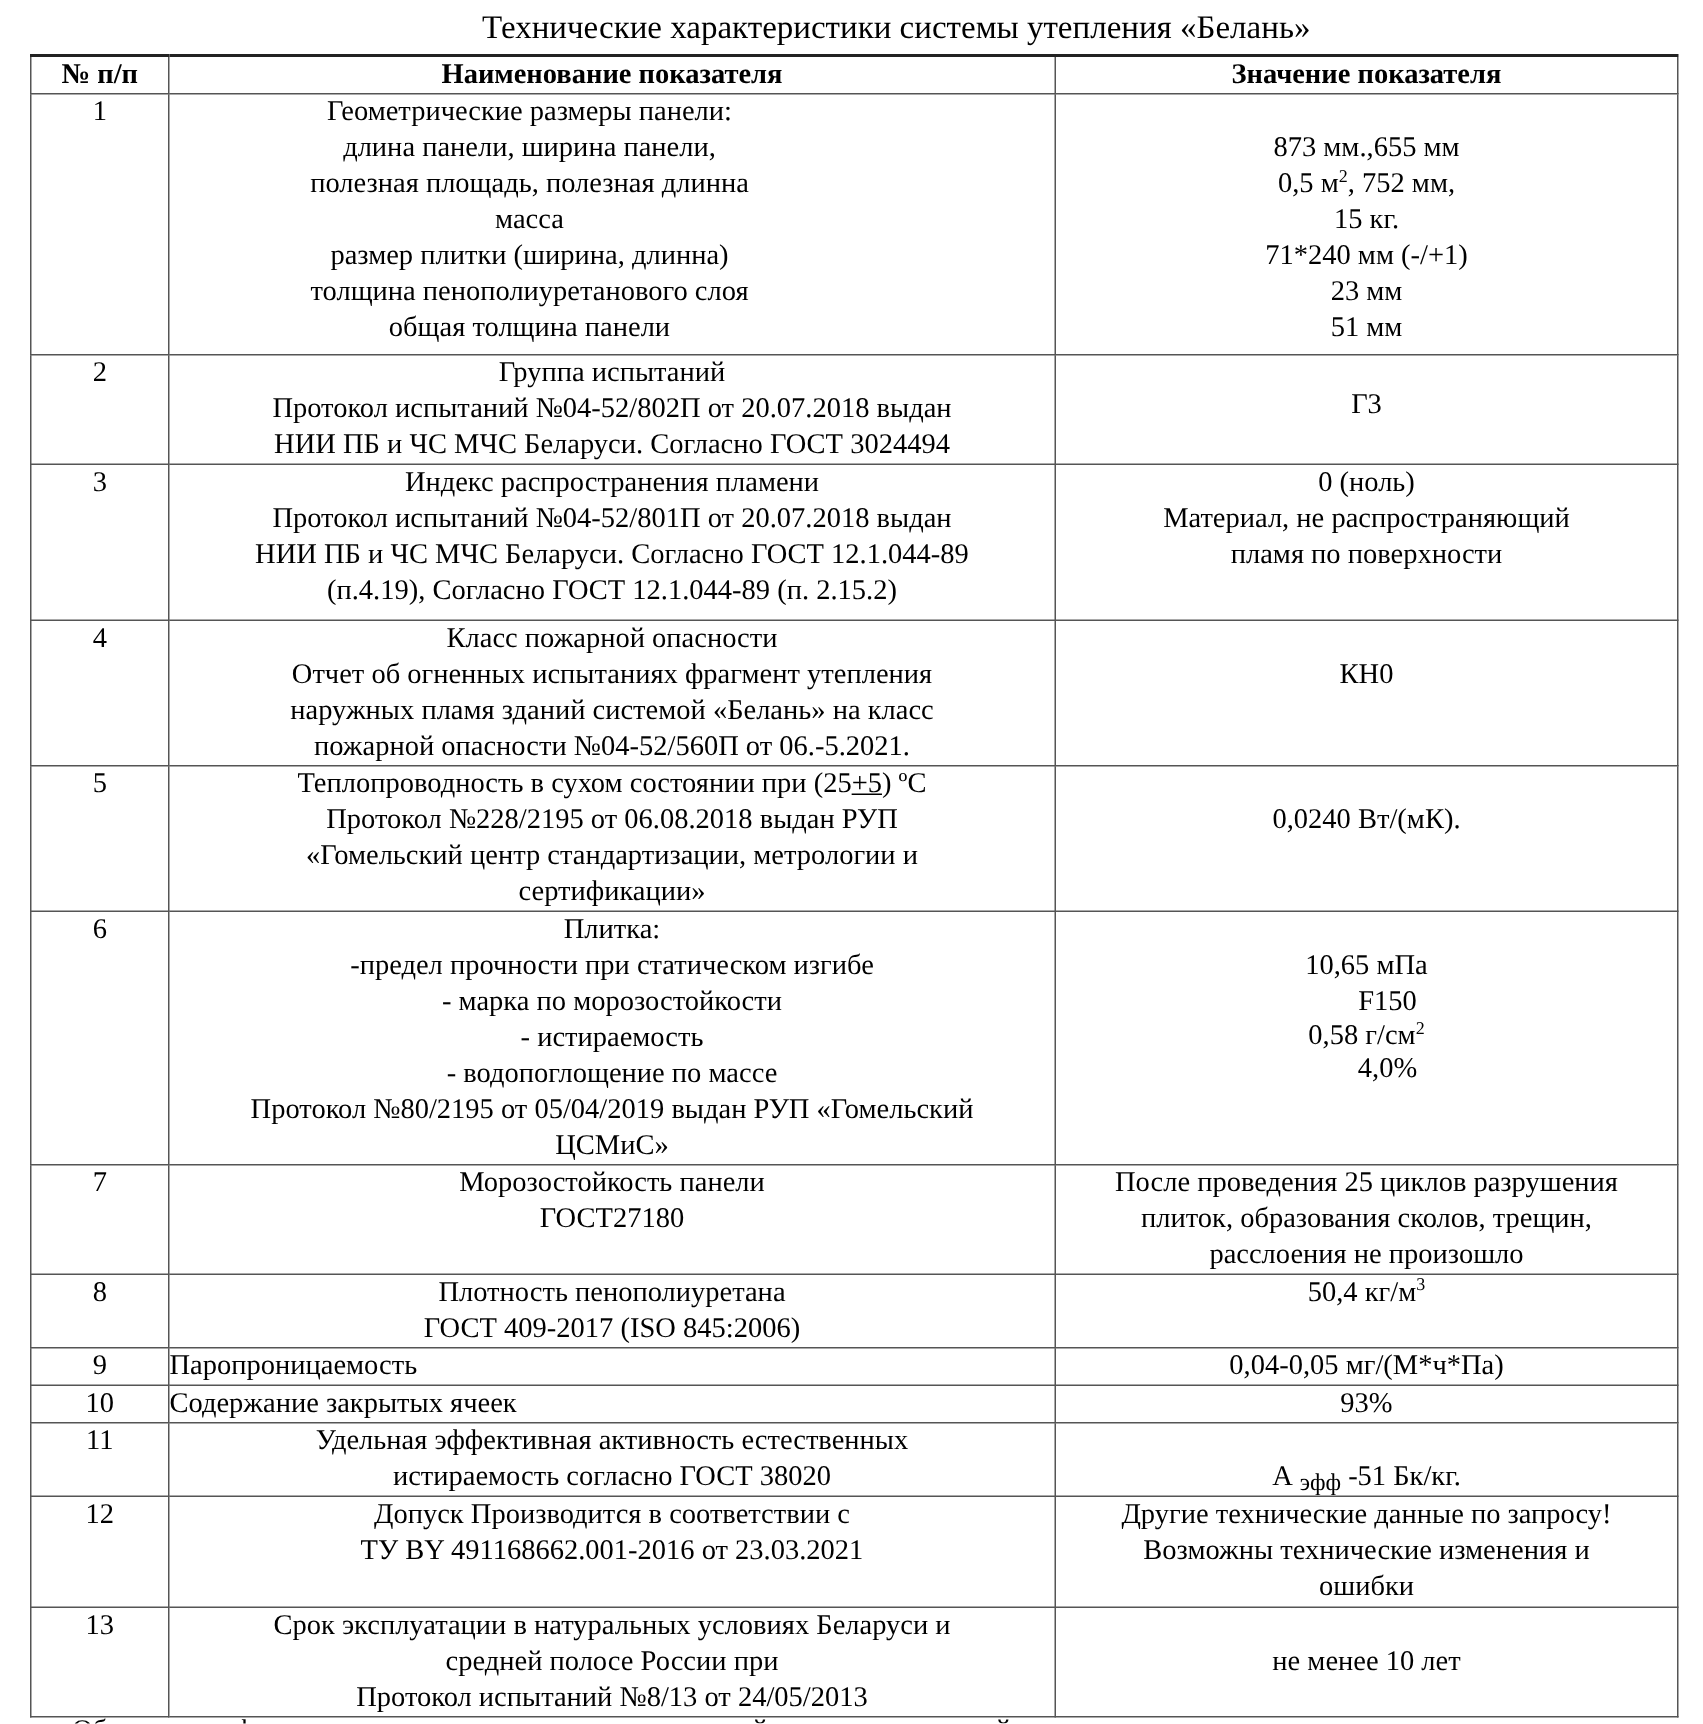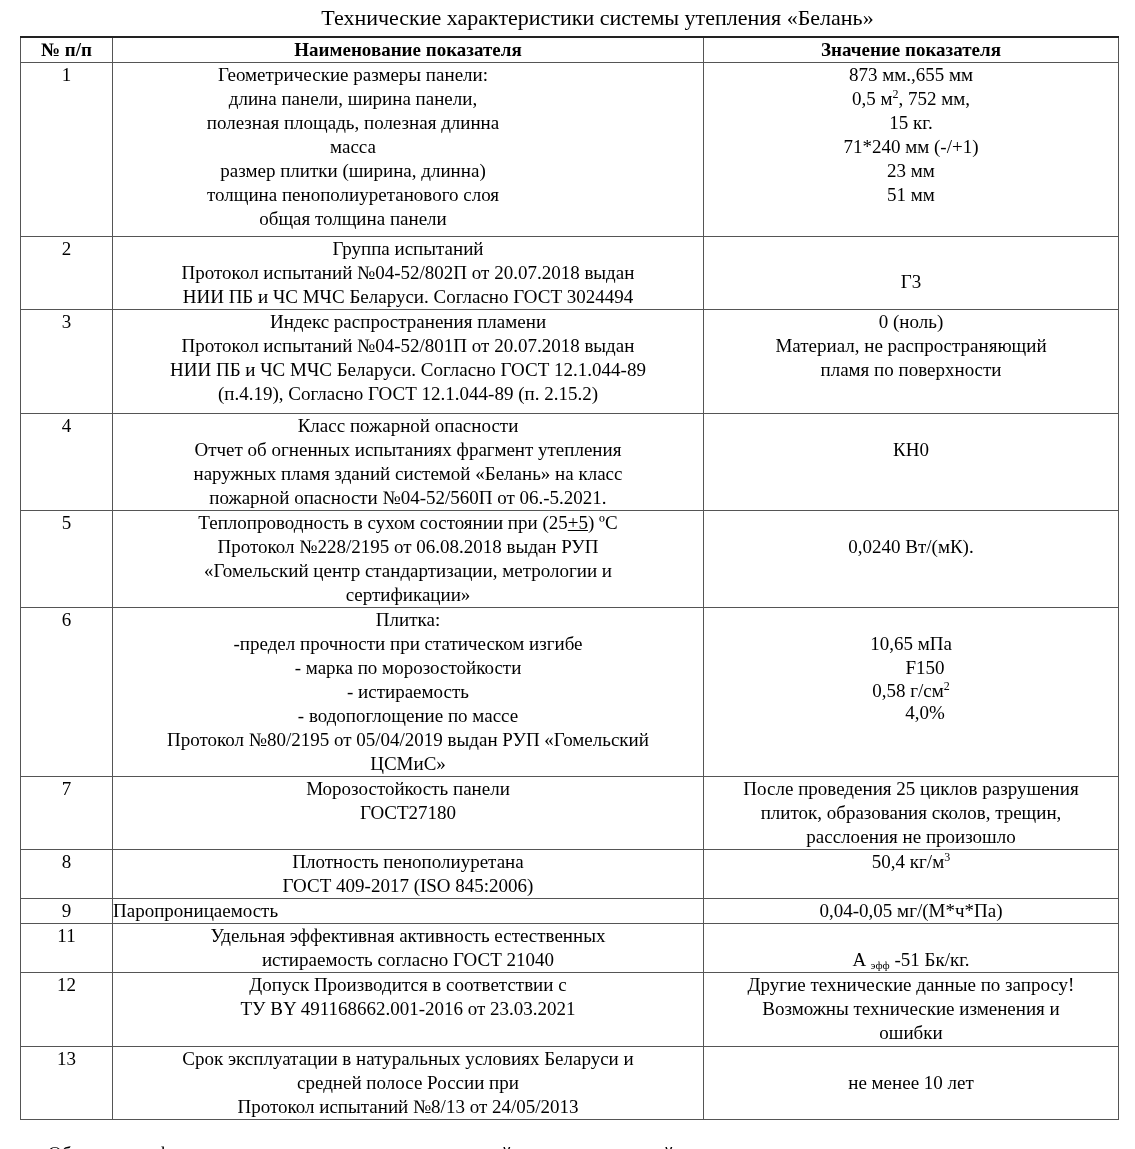--- a/index.html
+++ b/index.html
@@ -26,21 +26,21 @@
   col.c-name { width: 591px; }
   col.c-val { width: 415px; }
   td.num { text-align: center; }
   td.name { padding-left: 11px; }
   td.name.center { text-align: center; padding-left: 0; padding-right: 110px; }
   td.val { text-align: center; }
   .b { font-weight: normal; }
   .line { display: block; text-align: center; }
   .u { text-decoration: underline; }
   sup { font-size: 12px; line-height: 0; vertical-align: 7px; }
-  sub { font-size: 11px; line-height: 0; vertical-align: -3px; }
+  sub { font-size: 16px; line-height: 0; vertical-align: -3px; }
   .shift-r { position: relative; left: 14px; }
   .footer-clip {
     position: absolute; left: 48px; top: 1142px; font-size: 19px; line-height: 24px;
   }
 </style>
 </head>
 <body>
 
 <div class="title">Технические характеристики системы утепления «Белань»</div>
 
@@ -61,38 +61,38 @@
     <td class="num">1</td>
     <td class="name center">
       <span class="line">Геометрические размеры панели:</span>
       <span class="line">длина панели, ширина панели,</span>
       <span class="line">полезная площадь, полезная длинна</span>
       <span class="line">масса</span>
       <span class="line">размер плитки (ширина, длинна)</span>
       <span class="line">толщина пенополиуретанового слоя</span>
       <span class="line">общая толщина панели</span>
     </td>
-    <td class="val" style="">
+    <td class="val" style="padding-top:24px">
       <span class="line">873 мм.,655 мм</span>
       <span class="line"><span>0,5 м</span><sup>2</sup><span>, 752 мм,</span></span>
       <span class="line">15 кг.</span>
       <span class="line">71*240 мм (-/+1)</span>
       <span class="line">23 мм</span>
       <span class="line">51 мм</span>
     </td>
   </tr>
 
   <tr style="height:72px">
     <td class="num">2</td>
     <td class="name">
       <span class="line">Группа испытаний</span>
       <span class="line b">Протокол испытаний №04-52/802П от 20.07.2018 выдан</span>
       <span class="line b">НИИ ПБ и ЧС МЧС Беларуси. Согласно ГОСТ 3024494</span>
     </td>
-    <td class="val" style="padding-top:33px"><span>Г3</span></td>
+    <td class="val" style="padding-top:21px"><span>Г3</span></td>
   </tr>
 
   <tr style="height:104px">
     <td class="num">3</td>
     <td class="name">
       <span class="line">Индекс распространения пламени</span>
       <span class="line b">Протокол испытаний №04-52/801П от 20.07.2018 выдан</span>
       <span class="line b">НИИ ПБ и ЧС МЧС Беларуси. Согласно ГОСТ 12.1.044-89</span>
       <span class="line b">(п.4.19), Согласно ГОСТ 12.1.044-89 (п. 2.15.2)</span>
     </td>
@@ -165,26 +165,31 @@
     </td>
     <td class="val"><span>50,4 кг/м</span><sup>3</sup></td>
   </tr>
 
   <tr style="height:25px">
     <td class="num">9</td>
     <td class="name">Паропроницаемость</td>
     <td class="val">0,04-0,05 мг/(М*ч*Па)</td>
   </tr>
 
+  <tr style="height:25px">
+    <td class="num">10</td>
+    <td class="name">Содержание закрытых ячеек</td>
+    <td class="val">93%</td>
+  </tr>
 
   <tr style="height:49px">
     <td class="num">11</td>
     <td class="name">
       <span class="line">Удельная эффективная активность естественных</span>
-      <span class="line"><span>истираемость согласно </span><span class="b">ГОСТ 21040</span></span>
+      <span class="line"><span>истираемость согласно </span><span class="b">ГОСТ 38020</span></span>
     </td>
     <td class="val" style="padding-top:24px"><span>А </span><sub>эфф</sub><span> -51 Бк/кг.</span></td>
   </tr>
 
   <tr style="height:74px">
     <td class="num">12</td>
     <td class="name">
       <span class="line">Допуск Производится в соответствии с</span>
       <span class="line b">ТУ BY 491168662.001-2016 от 23.03.2021</span>
     </td>

